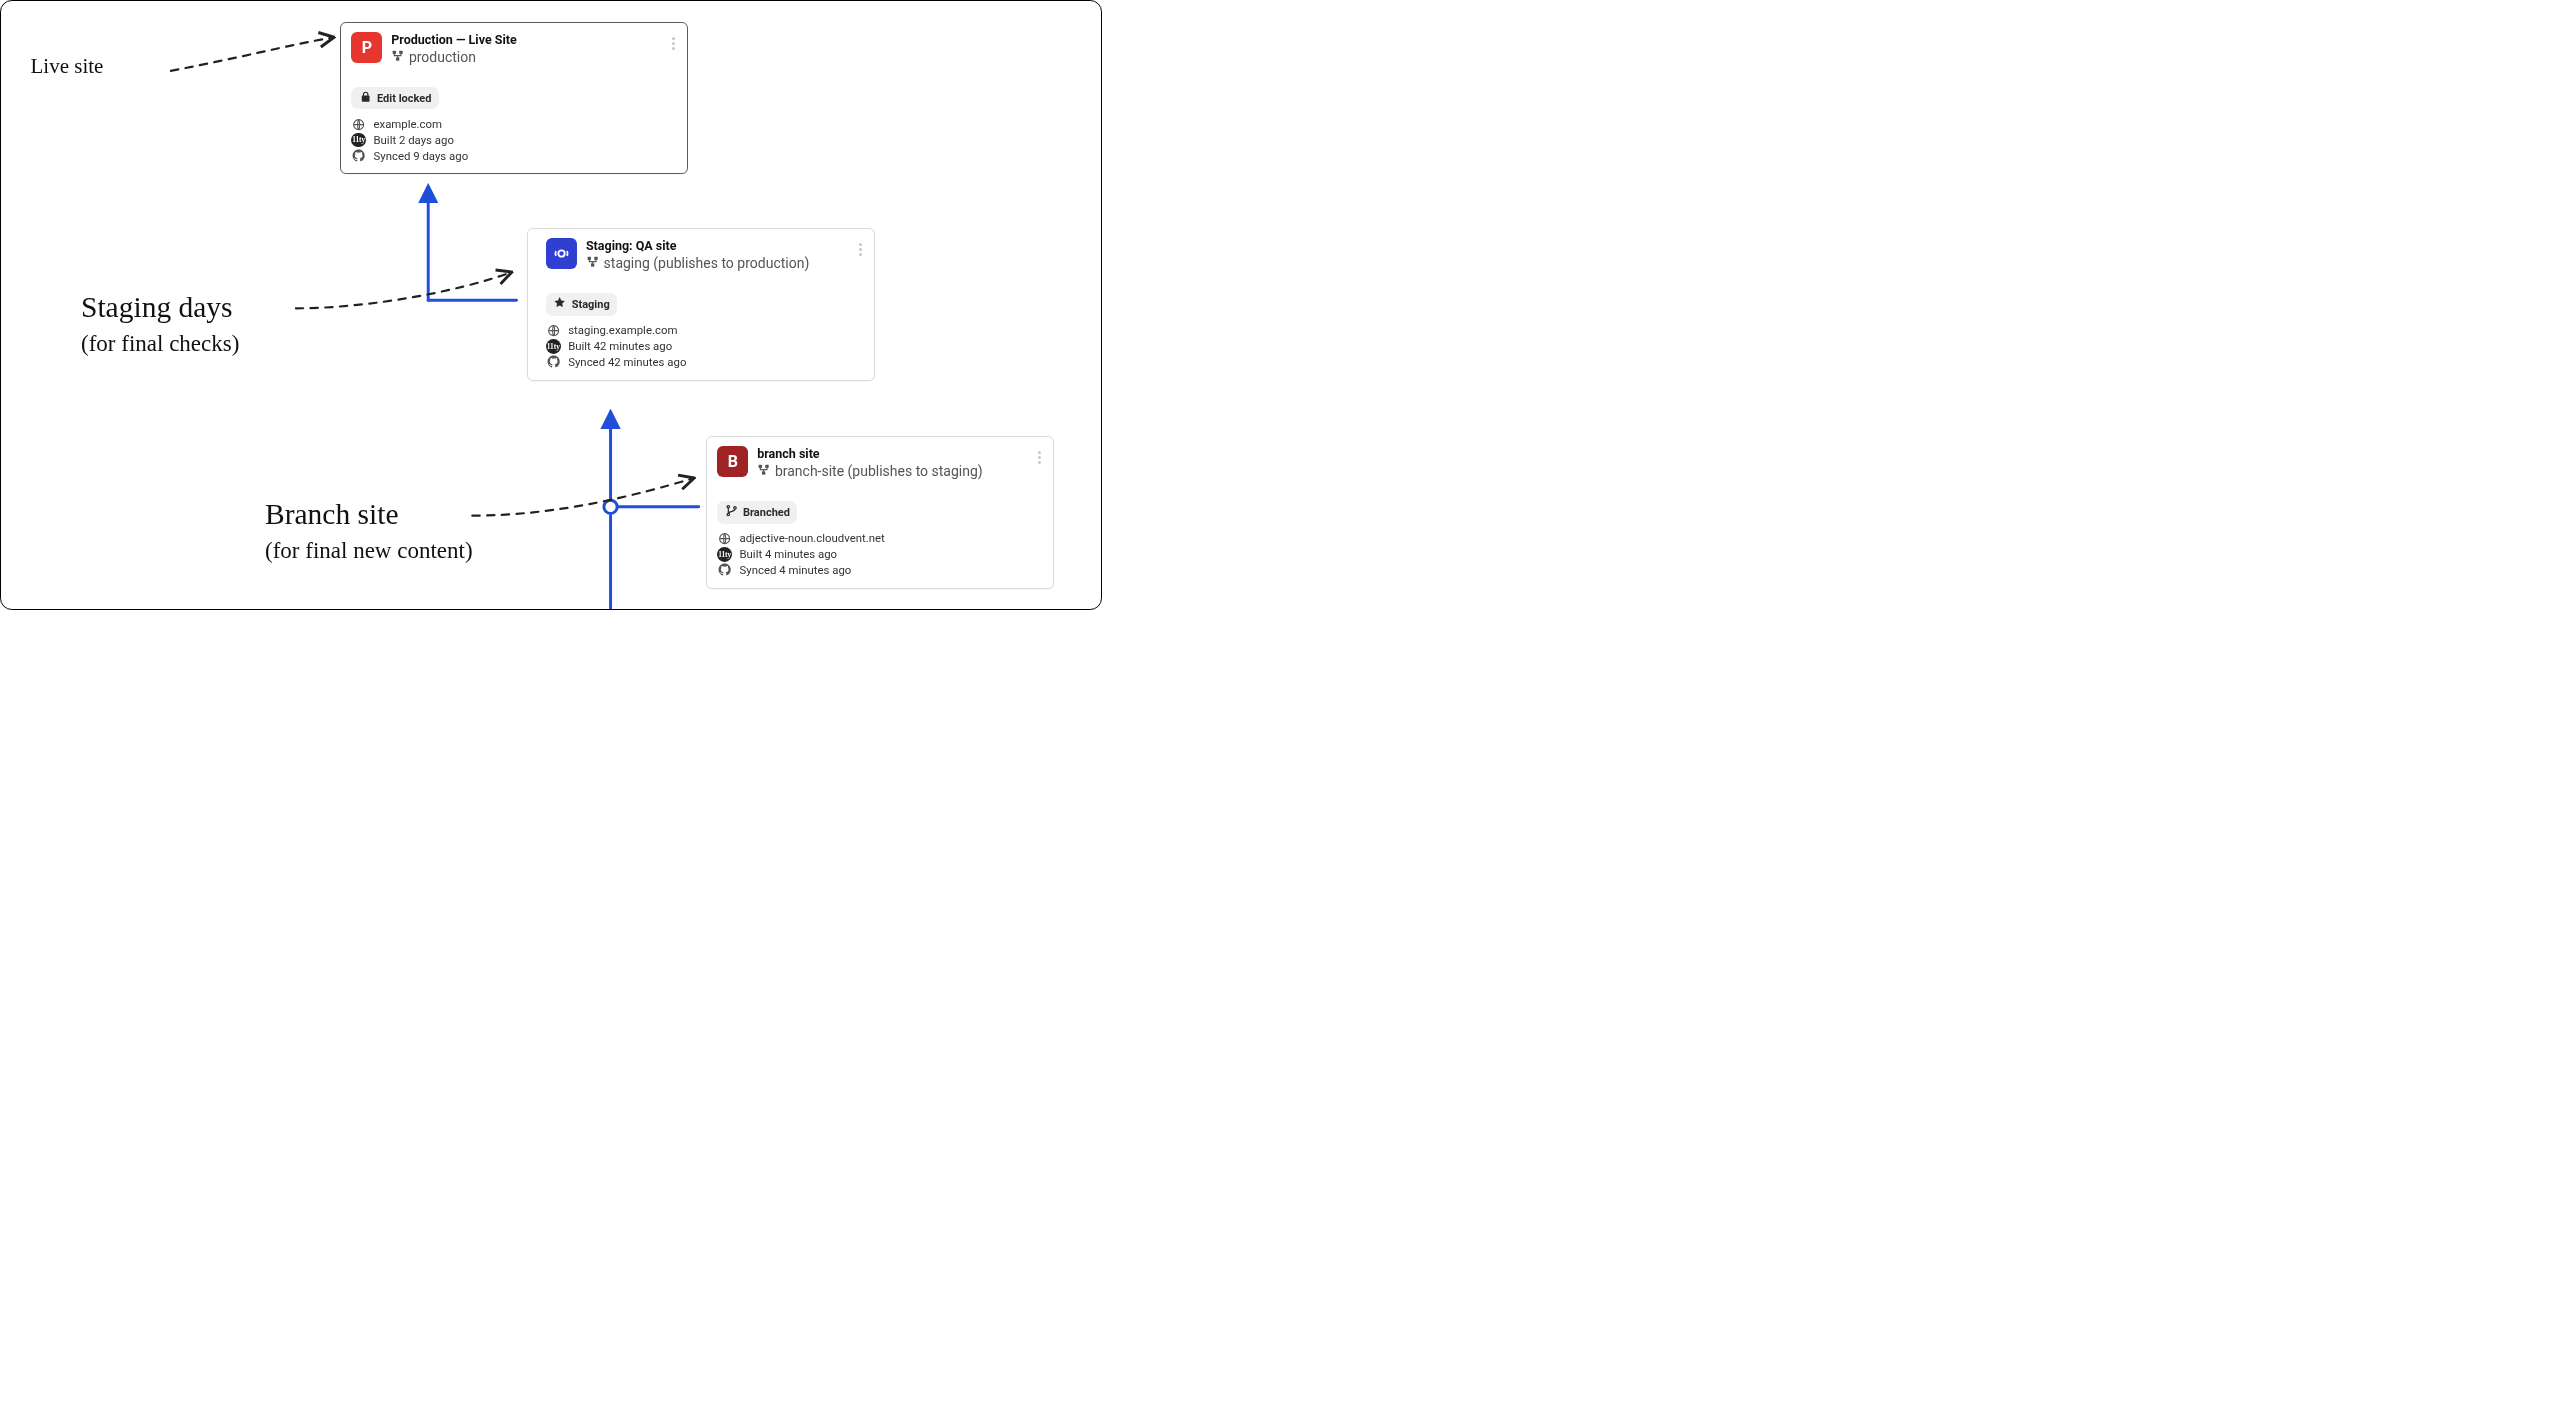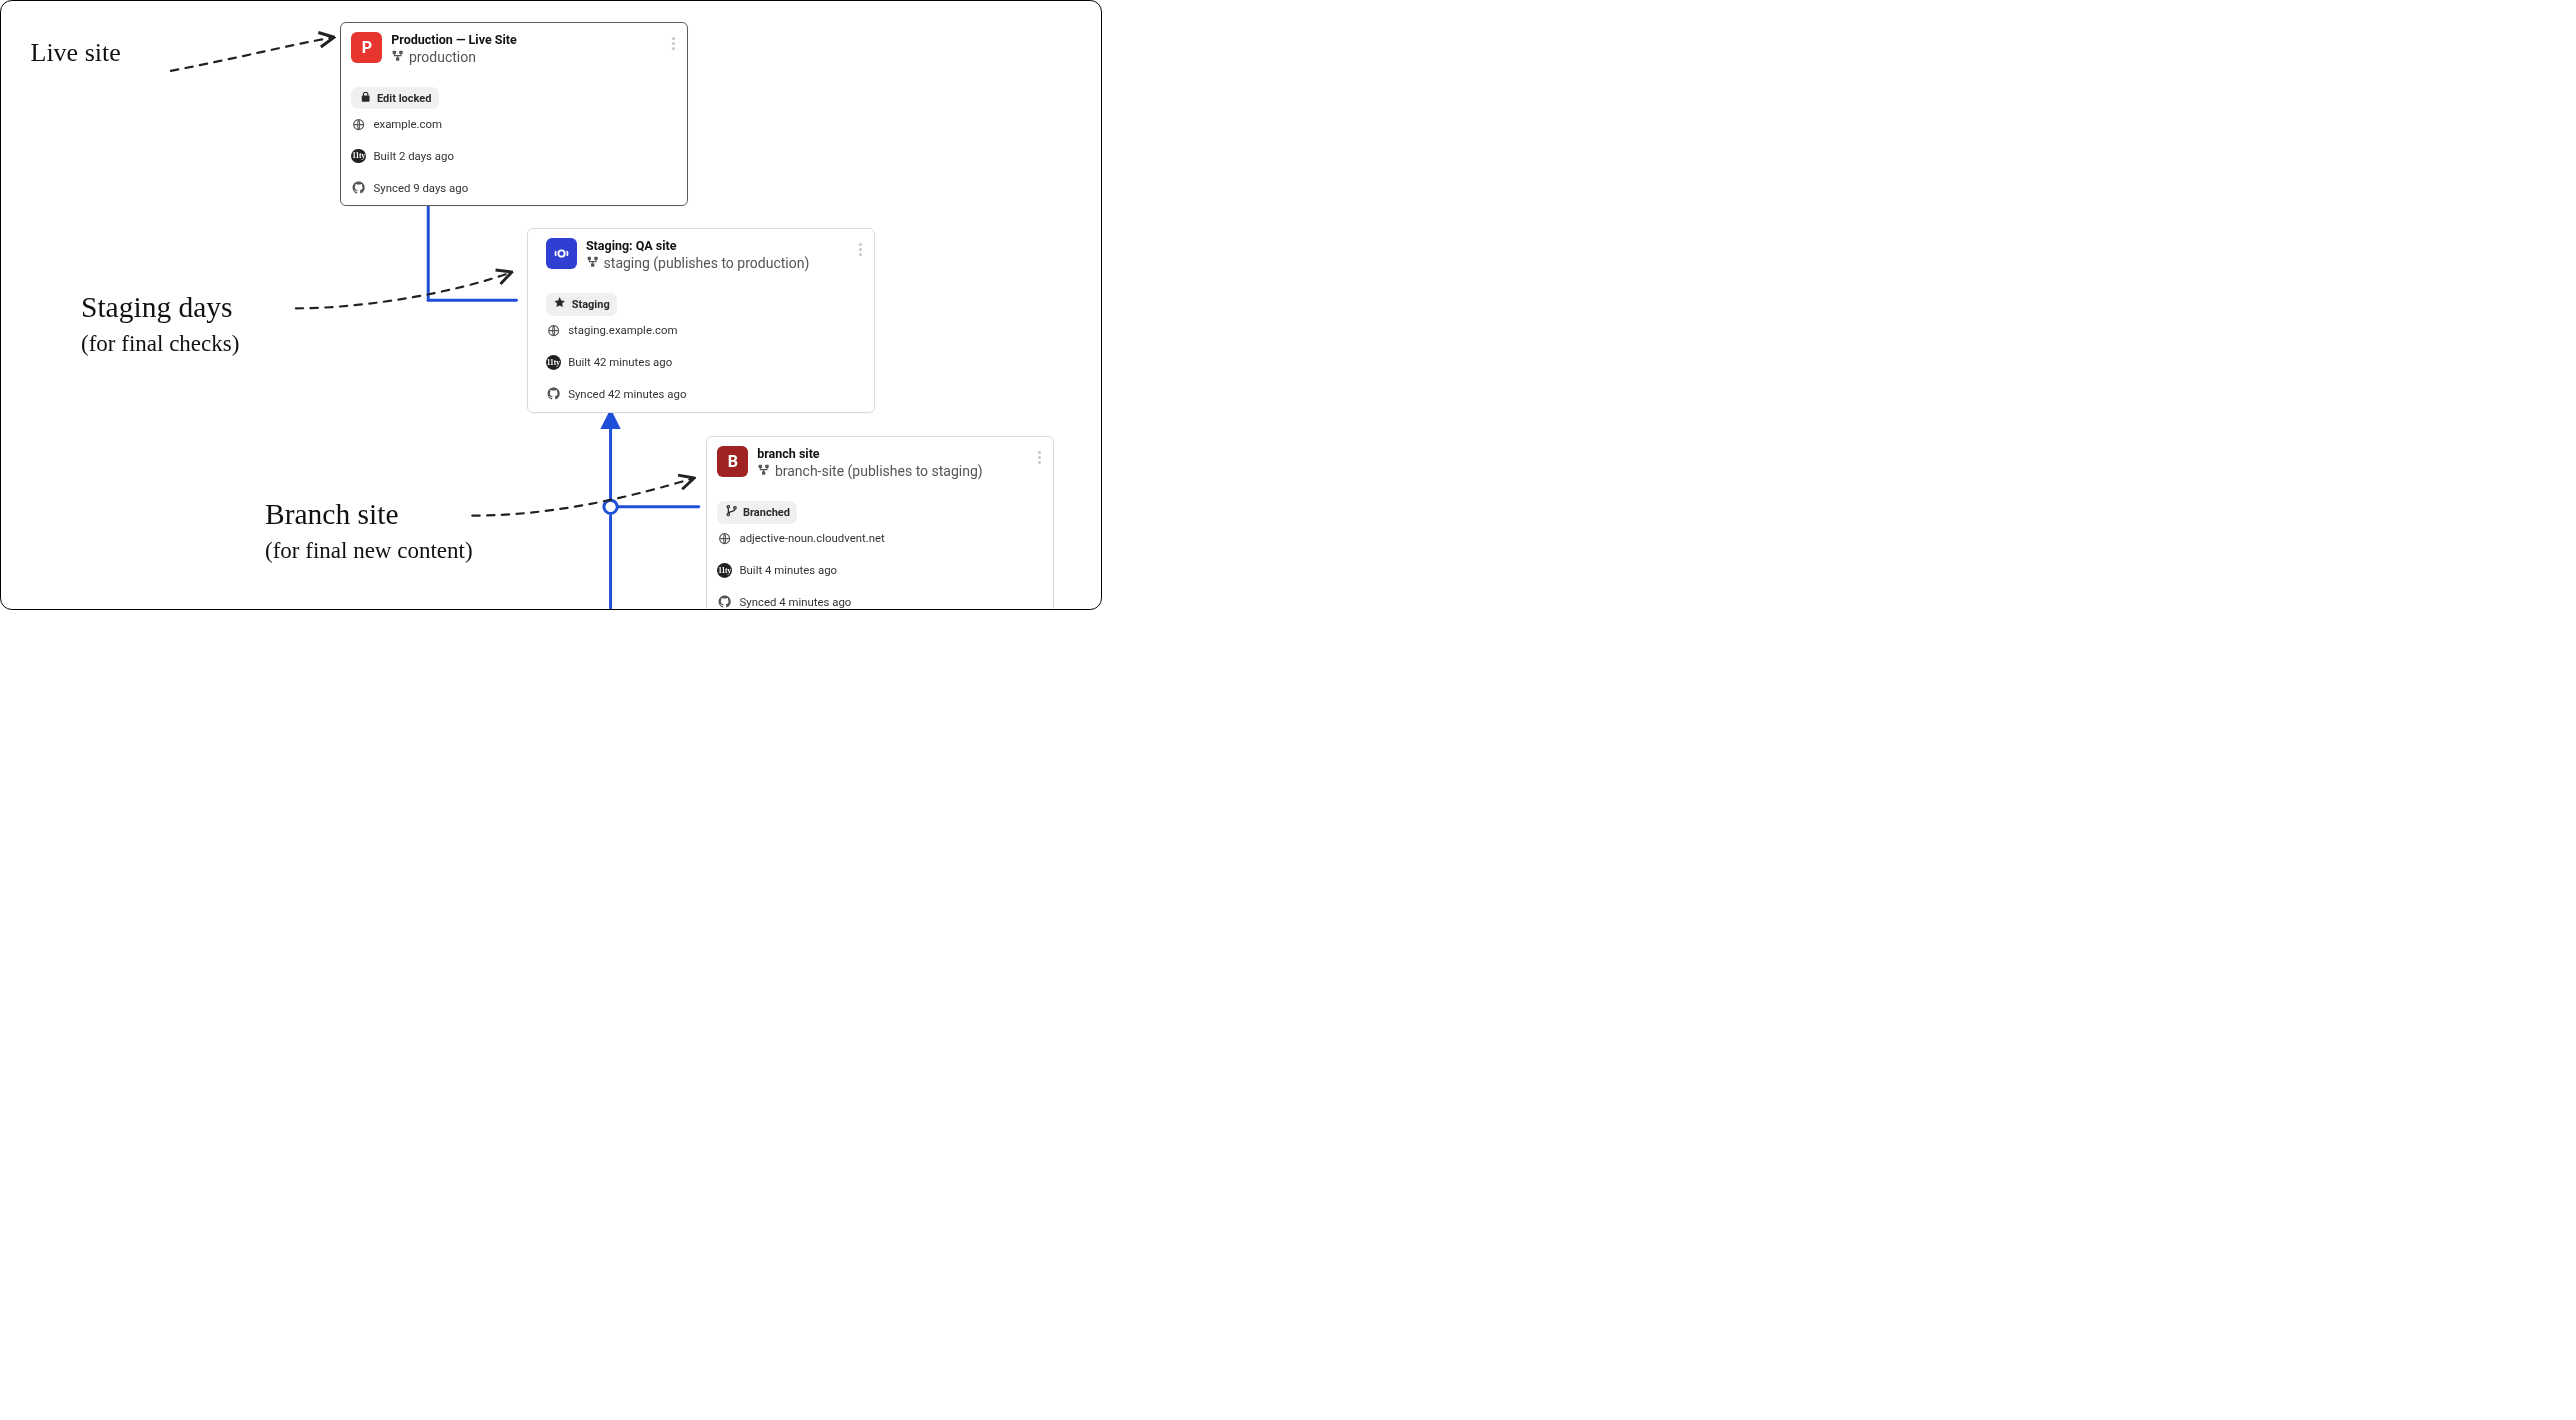--- a/index.html
+++ b/index.html
@@ -51,21 +51,21 @@
   .subline { display:flex; align-items:center; gap:4.4px; color:#555; font-size:14px; margin-top:2.2px; }
   .kebab { position:absolute; top:7.4px; right:7.4px; color:#b7bbbf; font-size:14.8px; letter-spacing:0; line-height:0.5; cursor:pointer; padding:4.4px; }
   .kebab span{display:block;width:3px;height:3px;background:#c4c8cc;border-radius:50%;margin:2.2px auto;}
 
   .tag {
     display:inline-flex; align-items:center; gap:5px;
     background:#eef0f1; border-radius:7px;
     padding:3px 7.4px; font-weight:700; font-size:11px; color:#2a2a2a;
     margin-top:22px;
   }
-  .rows { margin-top:7.4px; display:flex; flex-direction:column; gap:17px; }
+  .rows { margin-top:7.4px; display:flex; flex-direction:column; gap:1px; }
   .row { display:flex; align-items:center; gap:7.4px; font-size:11.4px; color:#333; }
   .row .ic { width:14.8px; height:14.8px; display:flex; align-items:center; justify-content:center; color:#555; flex:0 0 auto; }
   .row .ic.solid { background:#222; color:#fff; border-radius:50%; font-size:7.4px; font-weight:700; font-family: Georgia, serif; }
   .row .ic svg, .subline svg, .tag svg { width:13.3px; height:13.3px; }
 
   
   svg.connectors { position:absolute; inset:0; width:100%; height:100%; pointer-events:none; }
 </style>
 </head>
 <body>
@@ -94,21 +94,21 @@
 
     <circle cx="828" cy="688" r="9" fill="#fff" stroke="#1f4fd8" stroke-width="4"></circle>
 
     <g stroke="#222" stroke-width="3" fill="none" stroke-dasharray="10 10" stroke-linecap="round">
       <path d="M 230 95 C 320 78, 390 60, 448 50" marker-end="url(#arrow-dash)"></path>
       <path d="M 400 418 C 500 418, 620 395, 690 370" marker-end="url(#arrow-dash)"></path>
       <path d="M 640 700 C 760 700, 870 670, 938 650" marker-end="url(#arrow-dash)"></path>
     </g>
   </svg>
 
-  <div class="hand" style="left:29.5px; top:36px; font-size:26px;">
+  <div class="hand" style="left:29.5px; top:53px; font-size:21px;">
     <span>Live site</span>
   </div>
   <div class="hand" style="left:80px; top:289px; font-size:29.5px;">
     <span>Staging days</span>
     <span class="sub">(for final checks)</span>
   </div>
   <div class="hand" style="left:264px; top:496px; font-size:29.5px;">
     <span>Branch site</span>
     <span class="sub">(for final new content)</span>
   </div>

